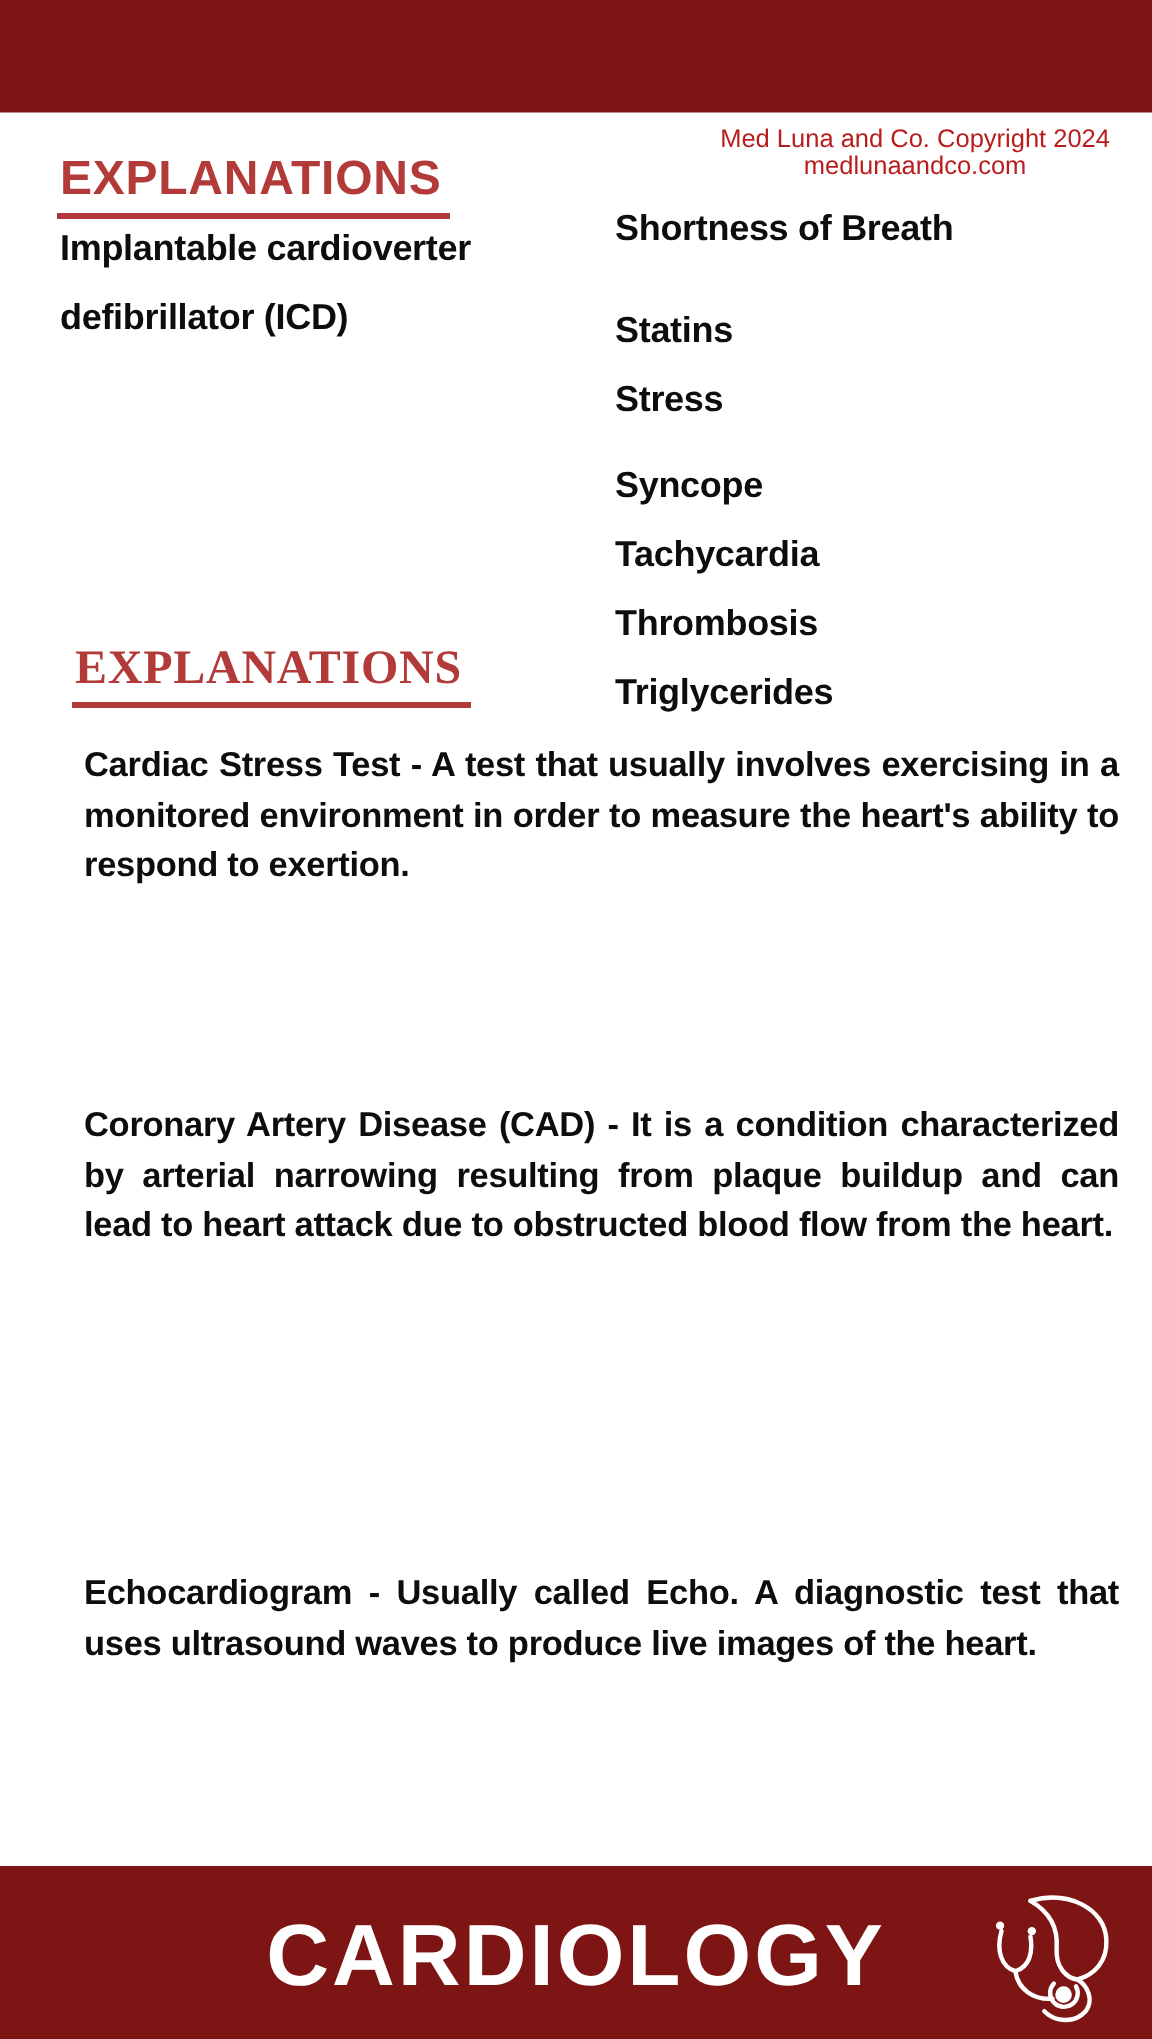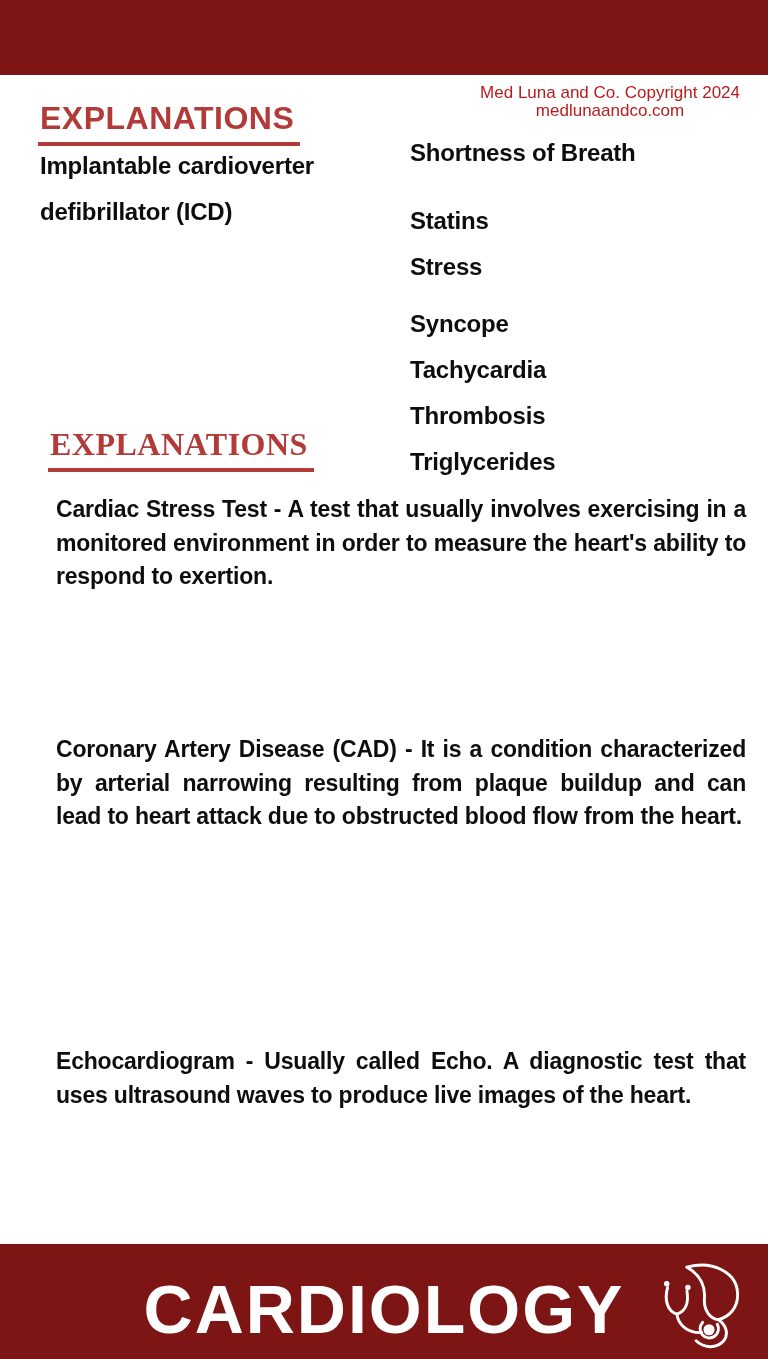--- a/index.html
+++ b/index.html
@@ -83,21 +83,21 @@
     background: #7d1514;
   }
   .footer-title {
     position: absolute;
     left: 0;
     top: 1270px;
     width: 768px;
     margin: 0;
     text-align: center;
     color: #ffffff;
-    font-size: 68px;
+    font-size: 58px;
     font-weight: 700;
     letter-spacing: 2px;
   }
   .footer-logo {
     position: absolute;
     left: 648px;
     top: 1258px;
     width: 100px;
     height: 92px;
   }

